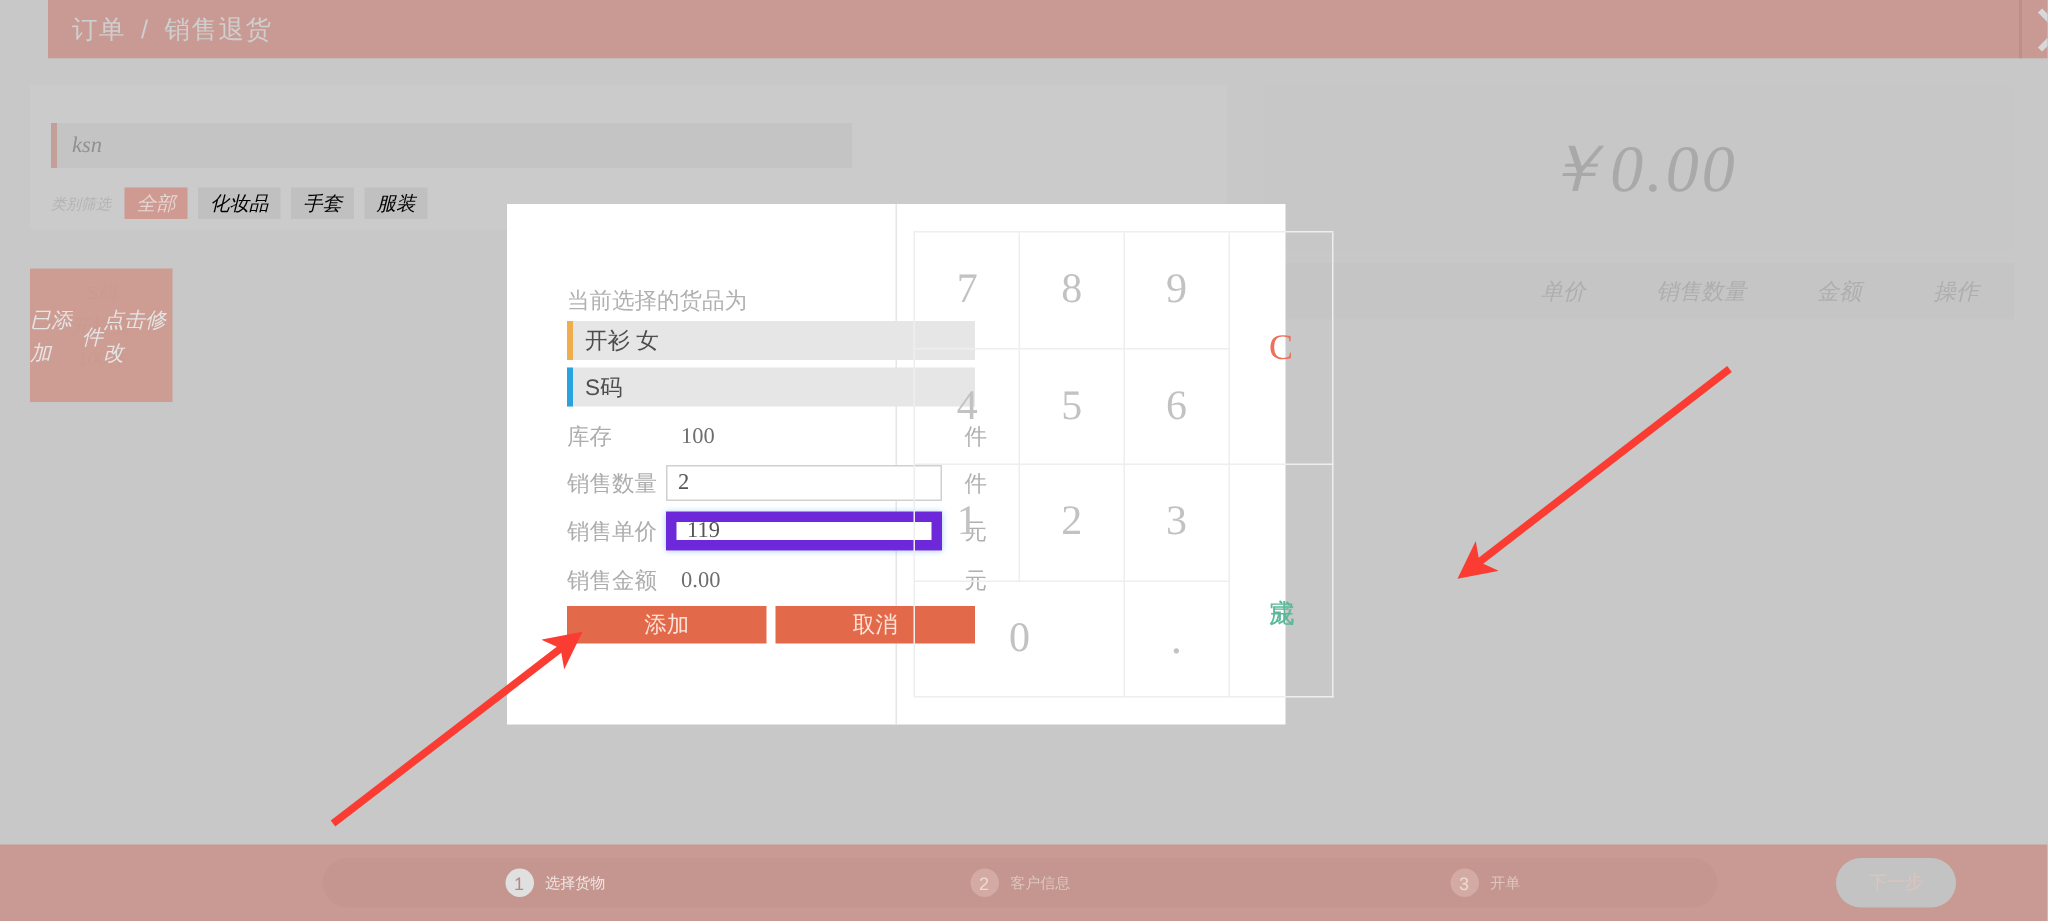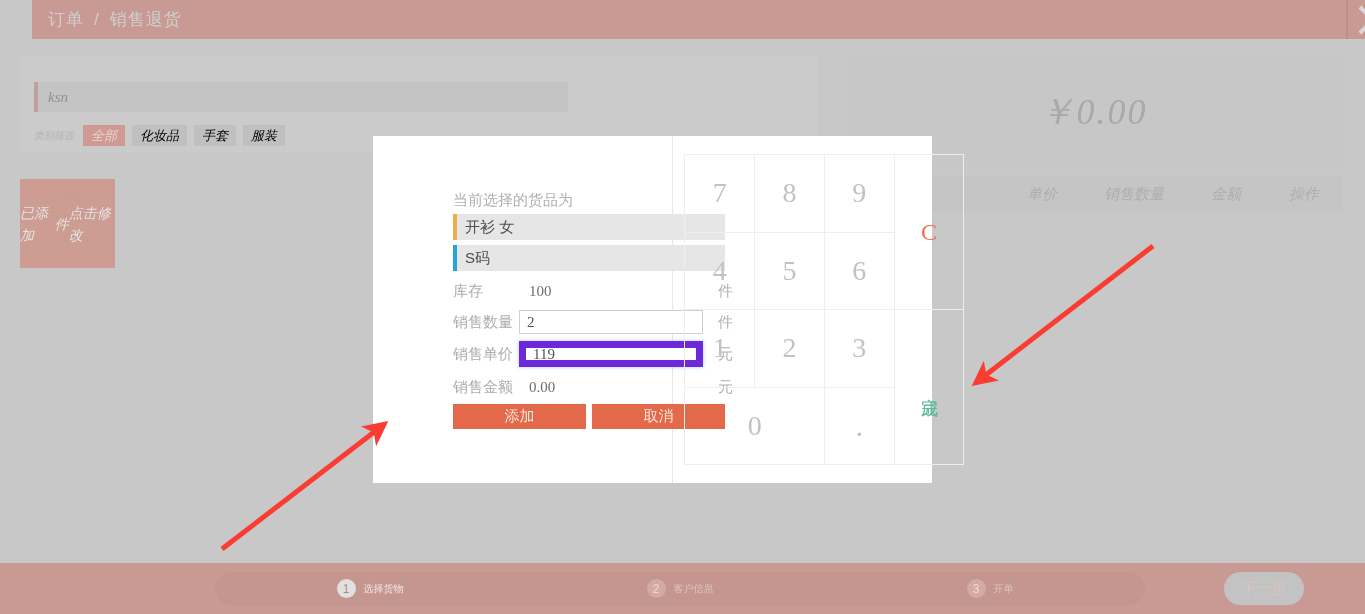--- a/index.html
+++ b/index.html
@@ -146,21 +146,21 @@
     background: #c8c8c8;
   }
   #total-box {
     position: absolute;
     left: 0; top: 0;
     width: 500px; height: 110px;
     background: #c7c7c7;
     display: flex; align-items: center; justify-content: center;
   }
   #total-amount {
-    font-size: 36px;
+    font-size: 44px;
     color: #a9a9a9;
     font-family: "Liberation Serif", serif;
     letter-spacing: 2px;
   }
   #table-head {
     position: absolute;
     left: 0; top: 118px;
     width: 500px; height: 38px;
     background: #c5c5c5;
     display: flex;
@@ -173,26 +173,25 @@
   }
   #table-head .th.c0 { width: 160px; }
   #table-head .th.c1 { width: 78px; }
   #table-head .th.c2 { width: 106px; }
   #table-head .th.c3 { width: 78px; }
   #table-head .th.c4 { width: 78px; }
 
   
   #modal {
     position: absolute;
-    left: 373px; top: 136px;
+    left: 338px; top: 136px;
     width: 519px; height: 347px;
     background: #ffffff;
     display: flex;
     z-index: 20;
-    padding-left: 40px;
   }
   #modal-left {
     width: 325px;
     position: relative;
     border-right: 1px solid #e6e6e6;
   }
   #modal-right {
     width: 324px;
     position: relative;
   }
@@ -362,21 +361,21 @@
   }
   .step.active .num { background: #e0e0e0; color: #b08b86; }
   .step.active .txt { color: #f0e4e2; }
   #next-btn {
     position: absolute;
     left: 1224px; top: 9px;
     width: 80px; height: 33px;
     border-radius: 17px;
     background: #c3c3c3;
     color: #dcc4bf;
-    font-size: 15px;
+    font-size: 12px;
     display: flex; align-items: center; justify-content: center;
   }
 
   
   #arrows {
     position: absolute;
     left: 0; top: 0;
     width: 1365px; height: 614px;
     pointer-events: none;
     z-index: 50;

